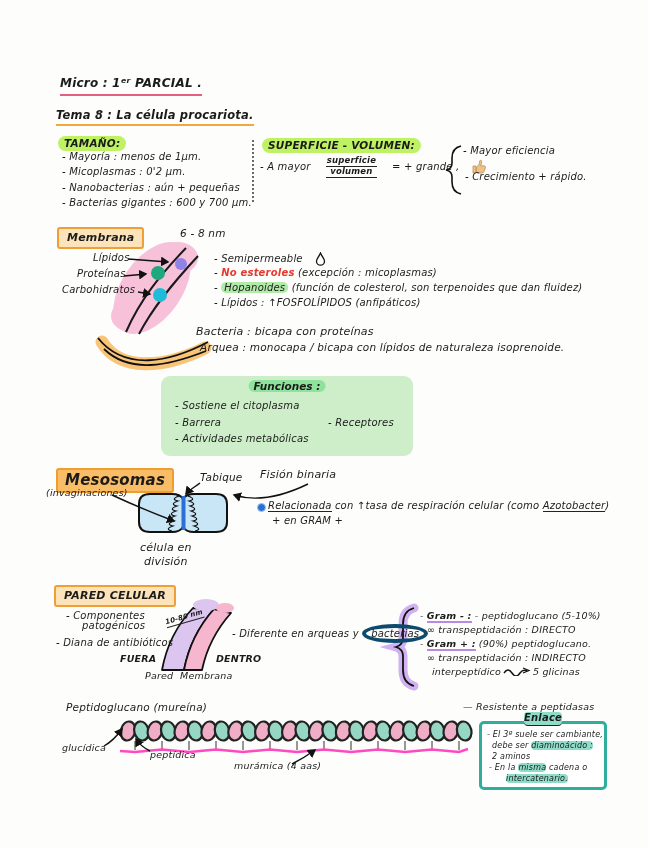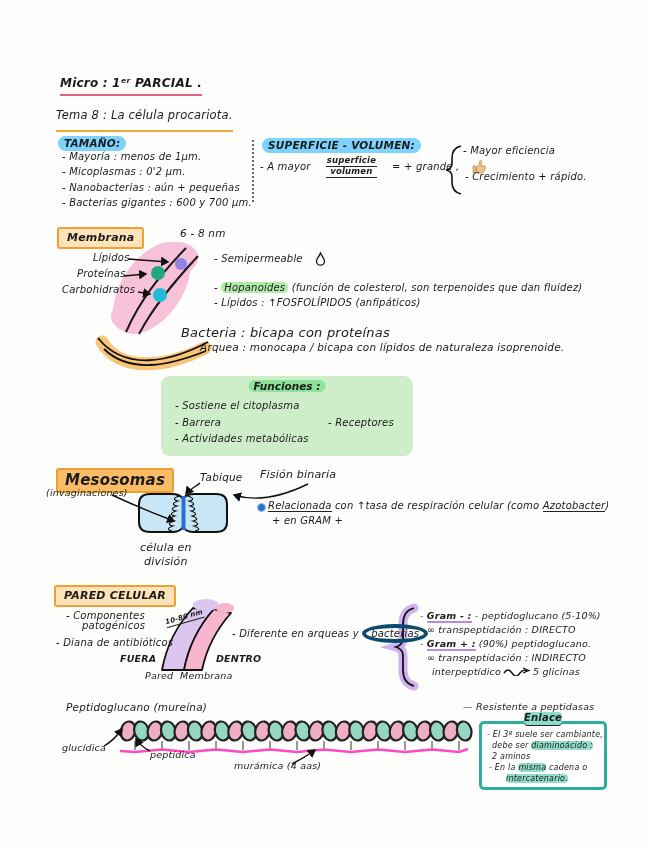--- a/index.html
+++ b/index.html
@@ -1,24 +1,24 @@
 <!DOCTYPE html>
 <html><head>
 <meta charset="utf-8">
 <style>
   html,body{margin:0;padding:0;background:#e9e9e9;}
   .page{position:relative;width:648px;height:848px;background:#fdfdfb;overflow:hidden;
         font-family:"DejaVu Sans",sans-serif;color:#1b1b1b;}
   .t{position:absolute;font-style:italic;font-size:10px;line-height:1.25;white-space:nowrap;letter-spacing:.2px;}
   .b{font-weight:bold;}
-  .pill{background:#7dd3fc;border-radius:8px;padding:1px 6px;font-weight:bold;font-style:italic;font-size:10.5px;}
+  .pill{background:#bef264;border-radius:8px;padding:1px 6px;font-weight:bold;font-style:italic;font-size:10.5px;}
   .obox{border:2px solid #ef9f36;background:#fce3ba;border-radius:3px;padding:2px 8px;font-weight:bold;font-style:italic;}
   .obox-fill{border:2px solid #ee9d2f;background:#f8bd66;border-radius:3px;padding:1px 7px;font-weight:bold;font-style:italic;}
   .u-pink{border-bottom:2.5px solid #e4607e;padding-bottom:3px;}
-  .u-orange{border-bottom:2.5px solid #f2a93b;padding-bottom:8px;}
+  .u-orange{border-bottom:2.5px solid #f2a93b;padding-bottom:2px;font-weight:bold;}
   .red{color:#e8392e;font-weight:bold;}
   .ghl{background:#b2eba9;border-radius:5px;padding:0 3px;}
   .thl{background:#8fdcc9;border-radius:4px;padding:0 0;}
   .uline{border-bottom:1.5px solid #222;}
   .u-purple{border-bottom:2.5px solid #b78ae8;}
   .circ-purple{border:4px solid #0c4a6e;border-radius:50%;padding:0 5px;}
   .frac{display:inline-block;text-align:center;vertical-align:middle;font-size:8.5px;line-height:1.15;margin:0 3px;font-weight:bold;}
   .frac .top{display:block;border-bottom:1.3px solid #222;padding:0 1px;}
   .frac .bot{display:block;border-bottom:1.3px solid #222;}
   .row{display:flex;align-items:center;gap:12px;}
@@ -169,26 +169,29 @@
   <div class="t txt" style="left:93px;top:252px;">Lípidos</div>
   <div class="t txt" style="left:77px;top:268px;">Proteínas</div>
   <div class="t txt" style="left:62px;top:284px;">Carbohidratos</div>
 
   <div class="t txt row" style="left:214px;top:252px;">
     <span>- Semipermeable</span>
     <svg width="11" height="14" viewBox="0 0 11 14">
       <path d="M5.5 1 C 3.8 5 1.5 6.8 1.5 9.2 a4 4 0 0 0 8 0 C 9.5 6.8 7.2 5 5.5 1 z" fill="none" stroke="#111" stroke-width="1.3"></path>
     </svg>
   </div>
+  <div class="t txt" style="left:214px;top:267px;">
+    <span>- </span><span class="red">No esteroles</span><span> (excepción : micoplasmas)</span>
+  </div>
   <div class="t txt" style="left:214px;top:282px;">
     <span>- </span><span class="ghl">Hopanoides</span><span> (función de colesterol, son terpenoides que dan fluidez)</span>
   </div>
   <div class="t txt" style="left:214px;top:297px;">- Lípidos : ↑FOSFOLÍPIDOS (anfipáticos)</div>
 
-  <div class="t txt" style="left:181px;top:325px;font-size:13px;">Bacteria : bicapa con proteínas</div>
+  <div class="t txt" style="left:196px;top:325px;font-size:11px;">Bacteria : bicapa con proteínas</div>
   <div class="t txt" style="left:200px;top:341px;font-size:10.5px;">Arquea : monocapa / bicapa con lípidos de naturaleza isoprenoide.</div>
 
   <div class="fbox txt">
     <span class="title">Funciones :</span>
     <div class="t" style="left:14px;top:24px;">- Sostiene el citoplasma</div>
     <div class="t" style="left:14px;top:41px;">- Barrera</div>
     <div class="t" style="left:14px;top:57px;">- Actividades metabólicas</div>
     <div class="t" style="left:167px;top:41px;">- Receptores</div>
   </div>
 

